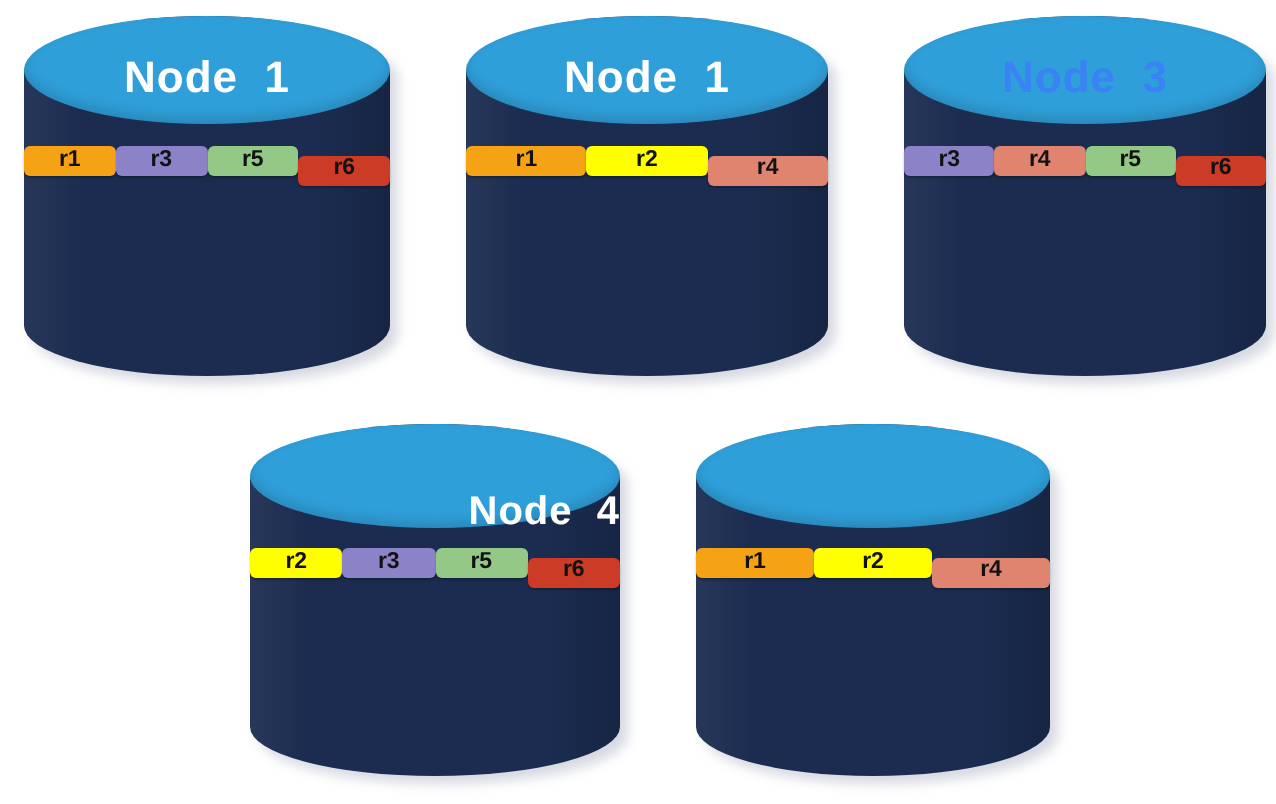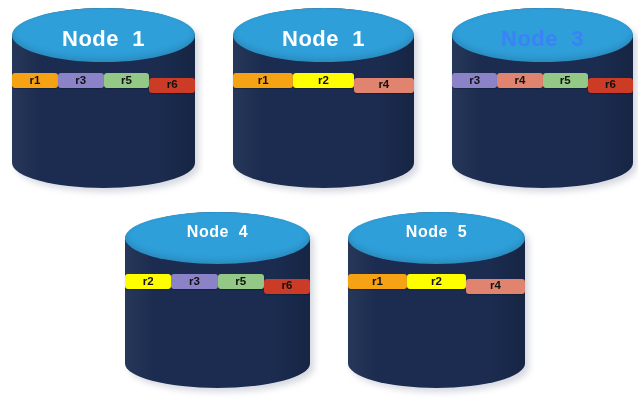--- a/index.html
+++ b/index.html
@@ -108,21 +108,21 @@
     box-shadow: 0 1px 1px rgba(0,0,0,0.25);
   }
   .replica-bar:last-child { margin-bottom: 0; }
 
   
   .row-top  .cyl-top  { height: 54px; }
   .row-top  .node-title { top: 18px; font-size: 22px; }
   .row-top  .replica-list { top: 65px; }
 
   .row-bottom .cyl-top { height: 52px; }
-  .row-bottom .node-title { top: 11px; font-size: 16px; }
+  .row-bottom .node-title { top: 33px; font-size: 20px; text-align: right; }
   .row-bottom .replica-list { top: 62px; }
 </style>
 </head>
 <body>
 
 <div id="diagram">
     <div class="node row-top" style="left: 12px; top: 8px; width: 183px; height: 180px;">
       <div class="cyl-shadow"></div>
       <div class="cyl-body" style="background: rgb(27, 44, 80);"></div>
       <div class="cyl-top" style="background: rgb(47, 159, 217);"></div>
@@ -166,20 +166,19 @@
         <div class="replica-bar" style="background: rgb(255, 255, 0); color: rgb(17, 17, 17);">r2</div>
         <div class="replica-bar" style="background: rgb(140, 130, 200); color: rgb(17, 17, 17);">r3</div>
         <div class="replica-bar" style="background: rgb(147, 200, 135); color: rgb(17, 17, 17);">r5</div>
         <div class="replica-bar" style="background: rgb(204, 59, 38); color: rgb(17, 17, 17);">r6</div>
       </div>
     </div>
     <div class="node row-bottom" style="left: 348px; top: 212px; width: 177px; height: 176px;">
       <div class="cyl-shadow"></div>
       <div class="cyl-body" style="background: rgb(27, 44, 80);"></div>
       <div class="cyl-top" style="background: rgb(47, 159, 217);"></div>
-      <div class="node-title" style="color: rgb(255, 255, 255);">Node  5</div>
       <div class="replica-list">
         <div class="replica-bar" style="background: rgb(245, 162, 20); color: rgb(17, 17, 17);">r1</div>
         <div class="replica-bar" style="background: rgb(255, 255, 0); color: rgb(17, 17, 17);">r2</div>
         <div class="replica-bar" style="background: rgb(224, 132, 112); color: rgb(17, 17, 17);">r4</div>
       </div>
     </div>
   </div>
 
 </body></html>

